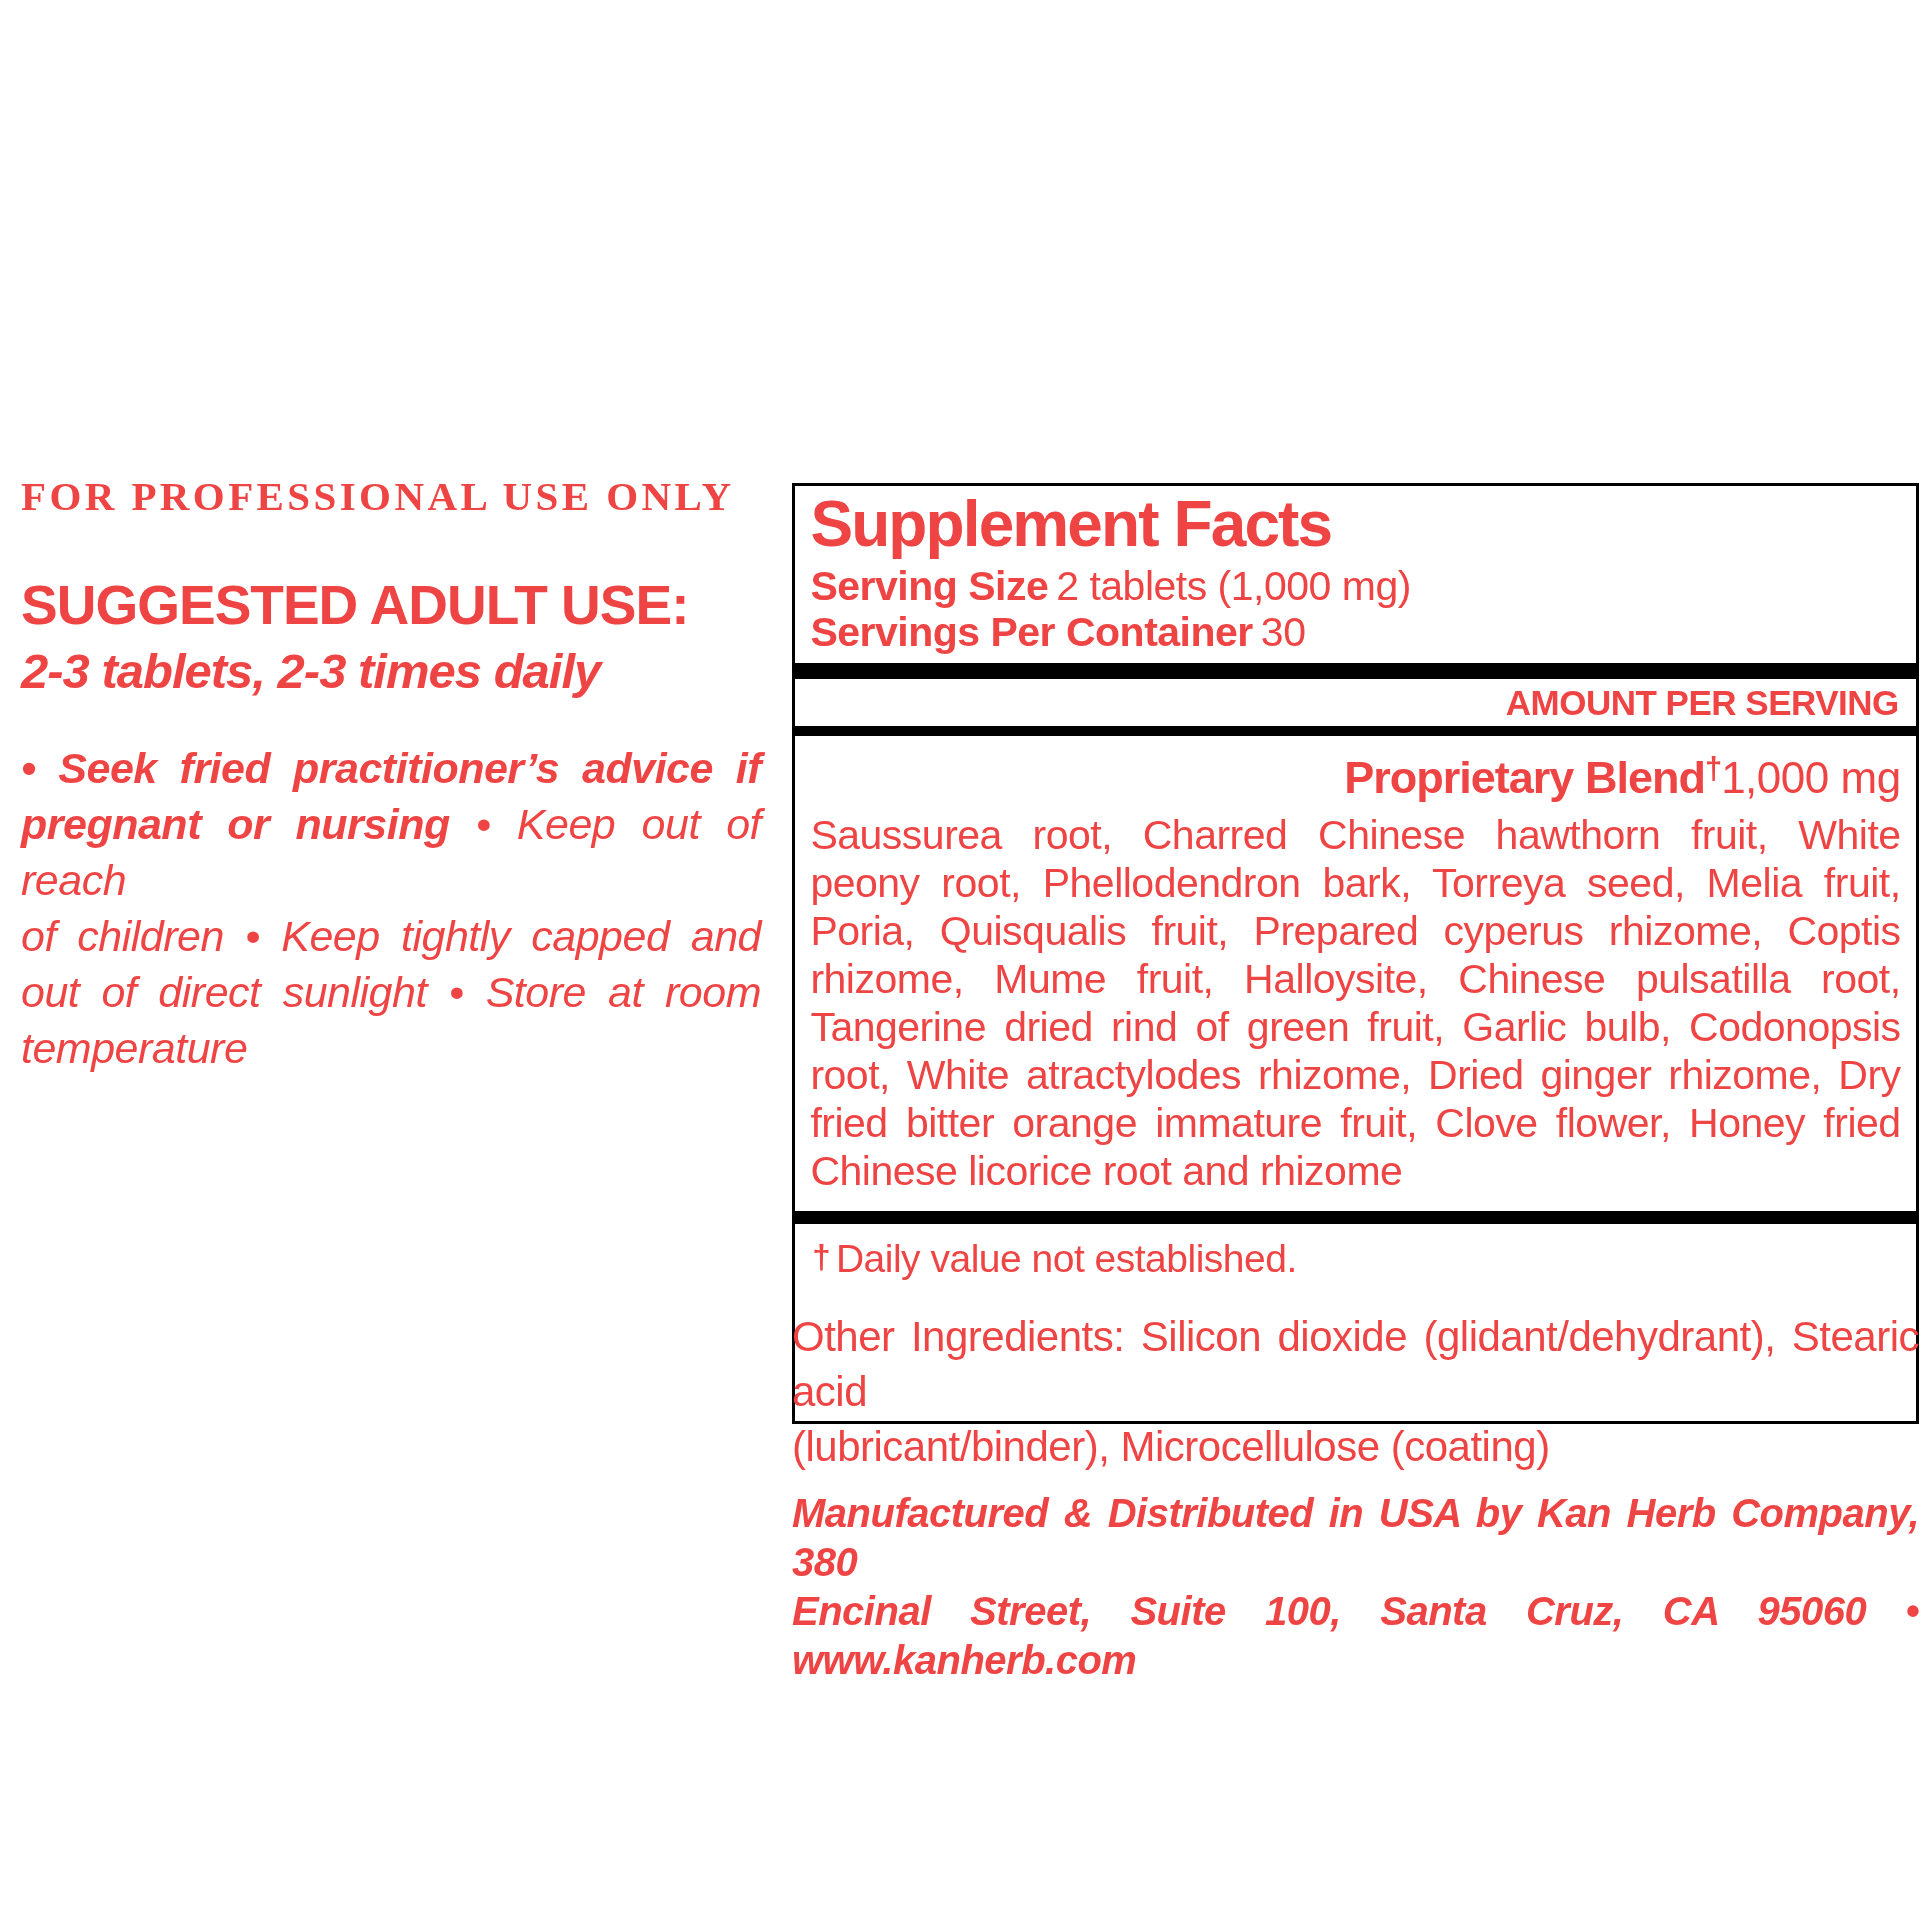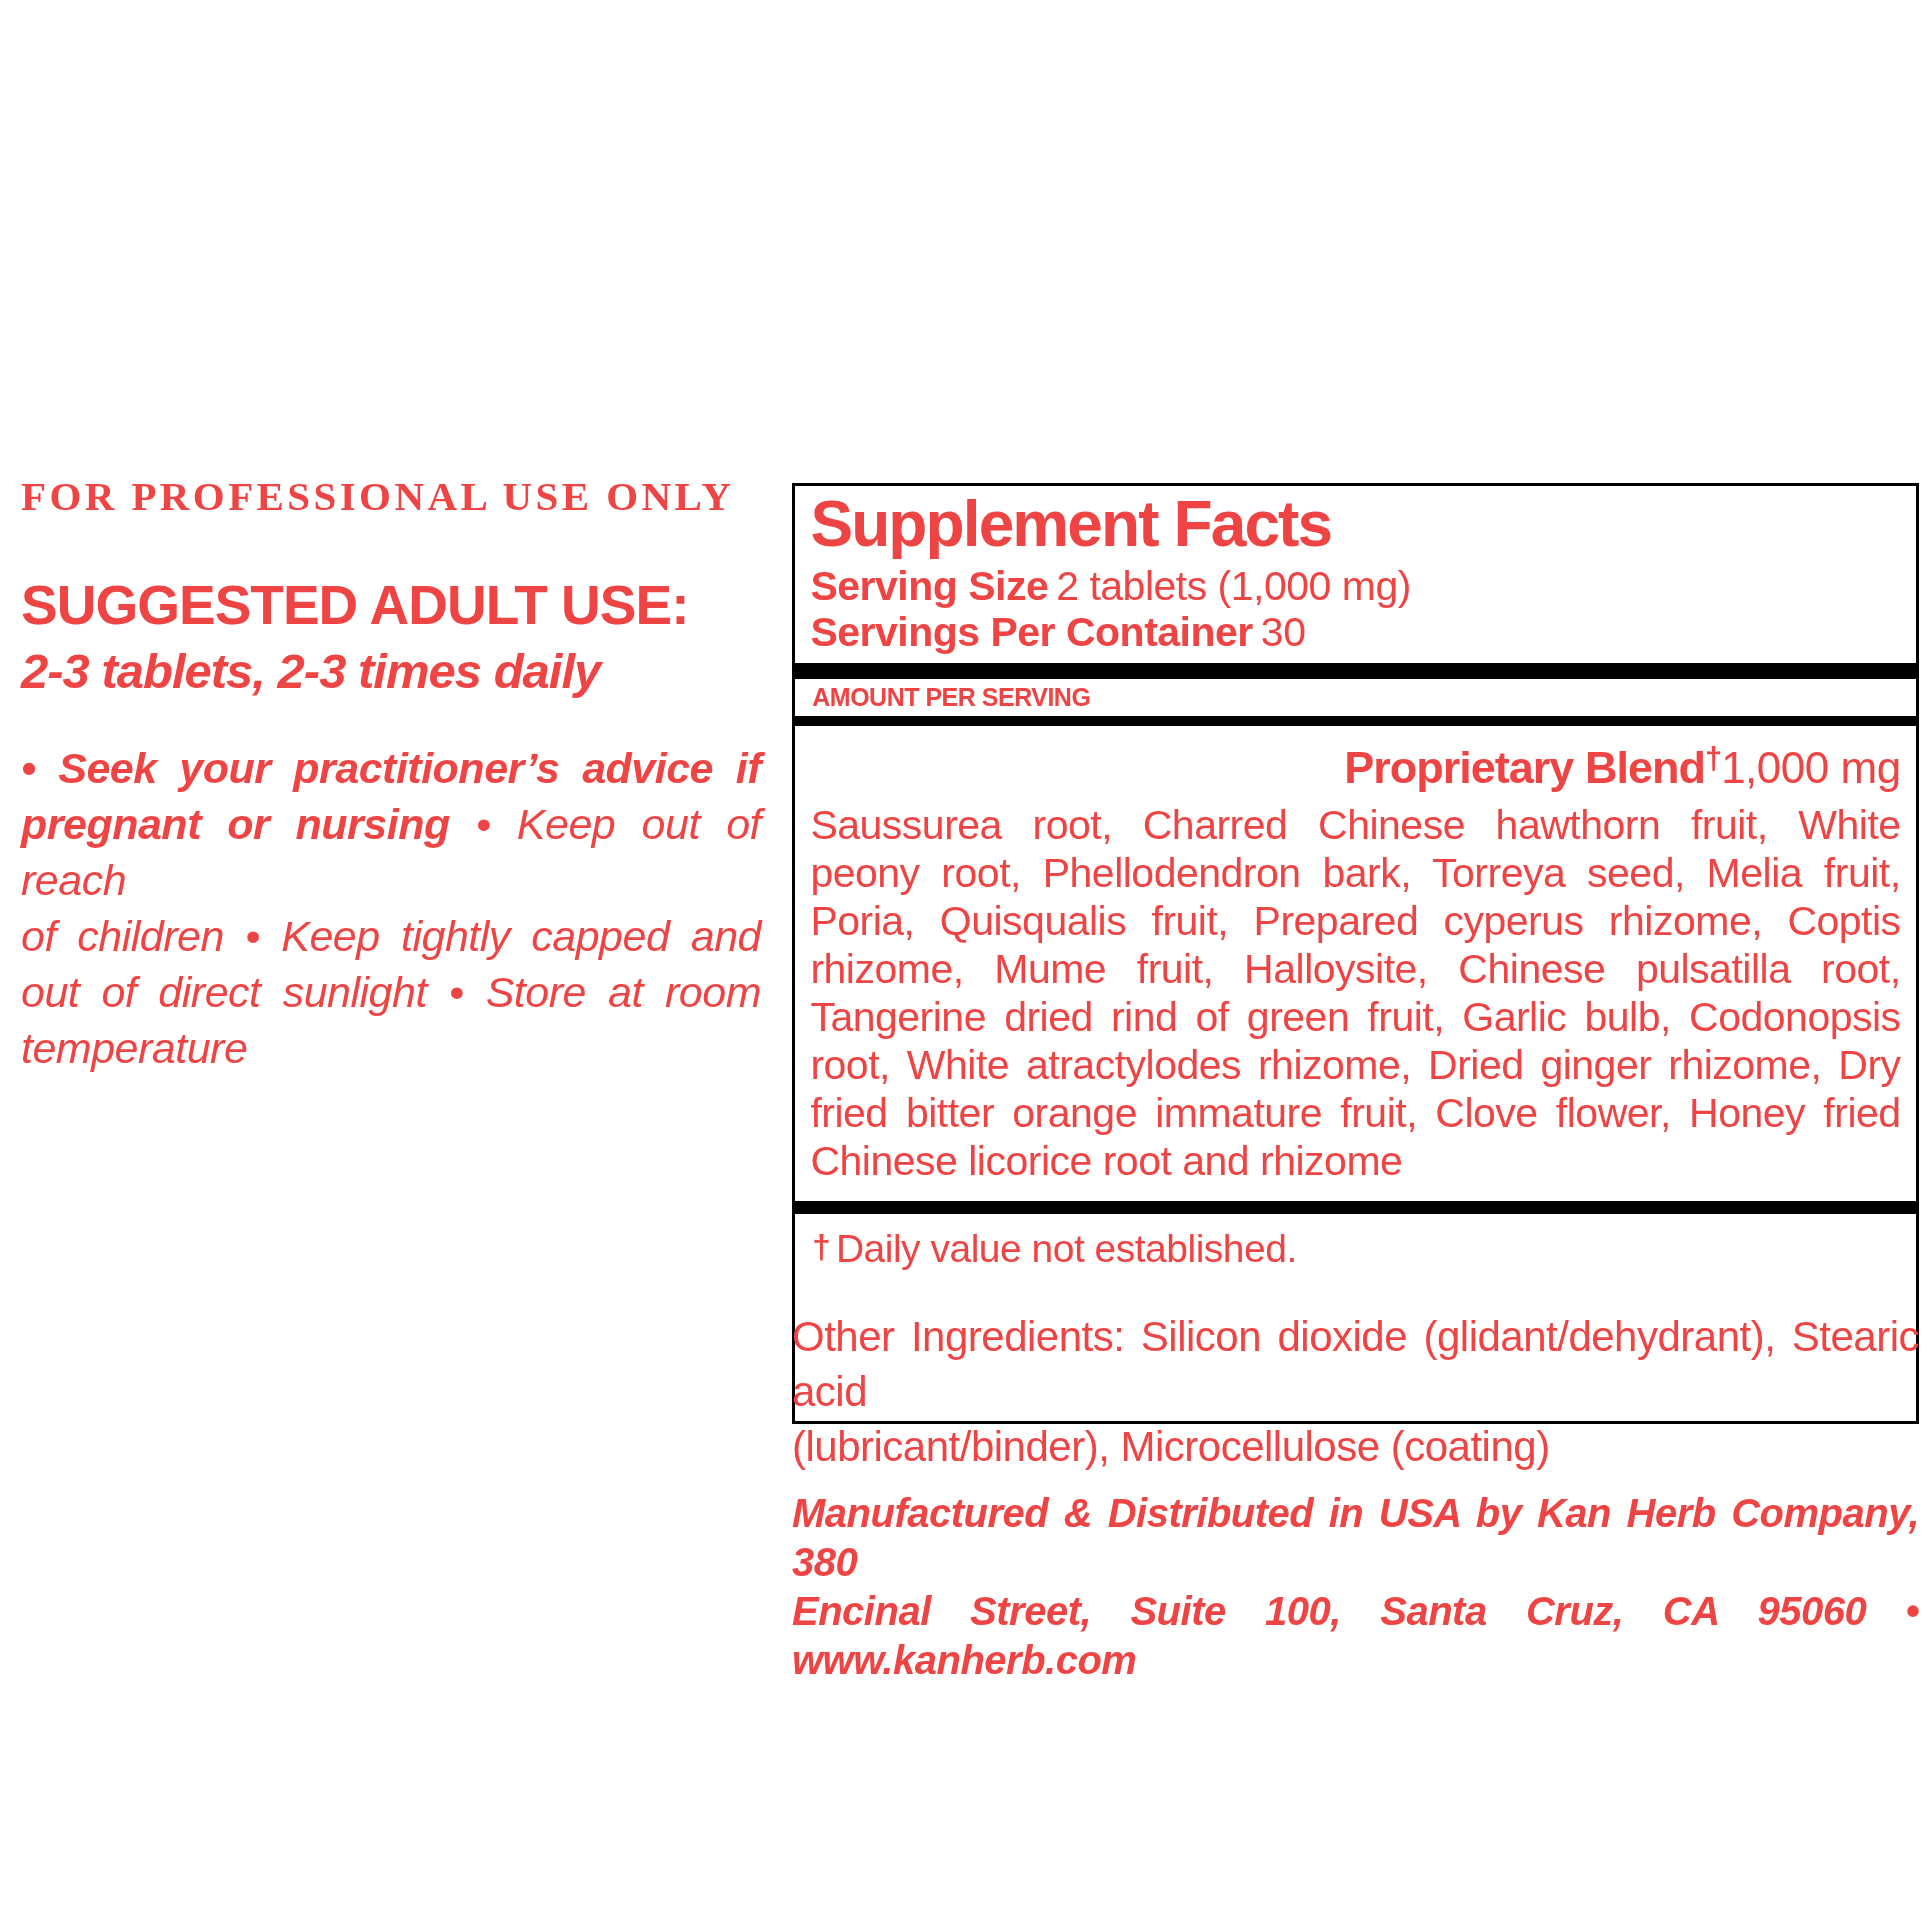--- a/index.html
+++ b/index.html
@@ -89,23 +89,24 @@
   .serving-block { margin-top: 7.7px; }
   .bar {
     background: #000;
     margin-left: -15.4px;
     margin-right: -15.4px;
   }
   .bar-thick   { height: 15.4px; margin-top: 7.7px; }
   .bar-medium  { height: 9.7px; }
   .bar-foot    { height: 13.5px; margin-top: 15.4px; }
   .amount-row {
-    font-size: 25px;
-    font-weight: bold;
-    letter-spacing: -0.5px;
+    font-size: 35px;
+    font-weight: bold;
+    letter-spacing: -0.5px;
+    text-align: right;
     padding: 6.8px 1.9px 5.8px 1.9px;
     line-height: 1.0;
   }
   .blend-row {
     display: flex;
     justify-content: flex-end;
     align-items: baseline;
     margin-top: 17.4px;
   }
   .blend-name {
@@ -172,21 +173,21 @@
 <div class="canvas">
 
   <div class="left-col">
     <div class="pro-heading">FOR PROFESSIONAL USE ONLY</div>
 
 
     <div class="suggested-heading">SUGGESTED ADULT USE:</div>
     <div class="dose-line">2-3 tablets, 2-3 times daily</div>
 
     <div class="warnings">
-      <div class="jline italic"><span class="warn-bold">• Seek your practitioner’s advice if</span><span></span></div>
+      <div class="jline italic"><span class="warn-bold">• Seek fried practitioner’s advice if</span><span></span></div>
       <div class="jline italic"><span class="warn-bold">pregnant or nursing</span><span> • Keep out of reach</span></div>
       <div class="jline italic"><span class="warn-bold"></span><span>of children • Keep tightly capped and</span></div>
       <div class="jline italic"><span class="warn-bold"></span><span>out of direct sunlight • Store at room</span></div>
       <div class="jline italic last"><span class="warn-bold"></span><span>temperature</span></div>
     </div>
   </div>
 
   <div class="facts-box">
     <div class="sf-title">Supplement Facts</div>
 

